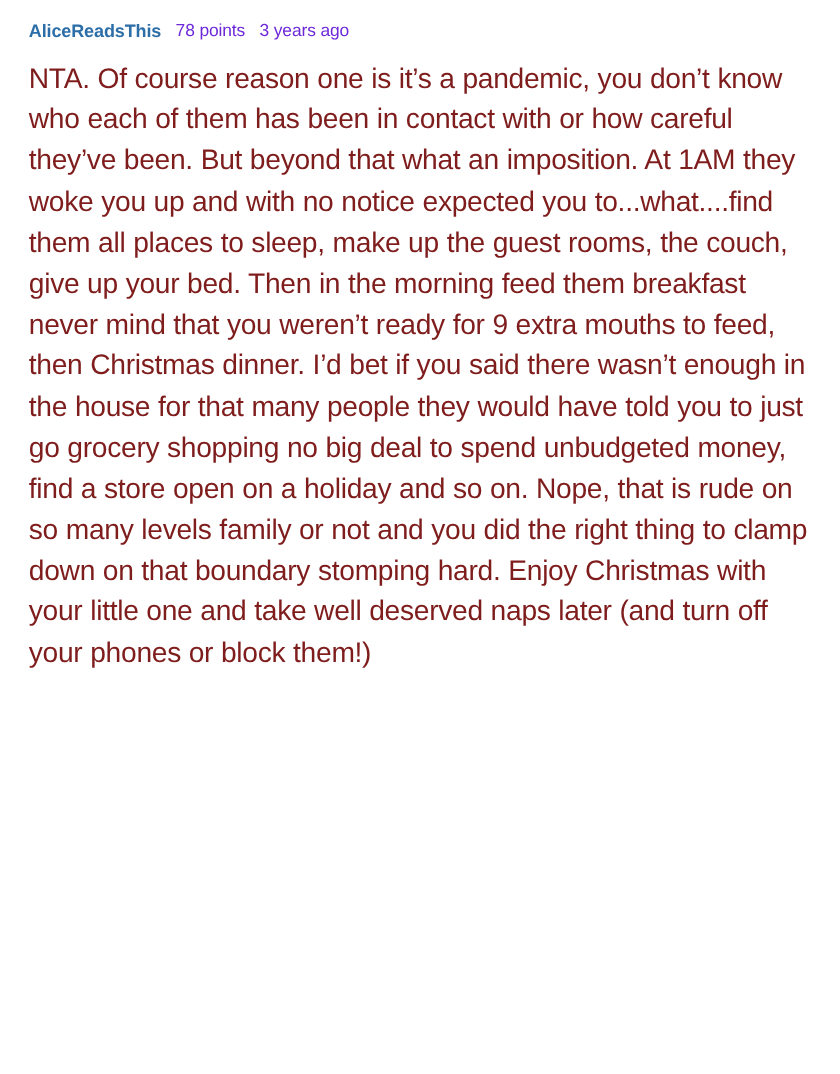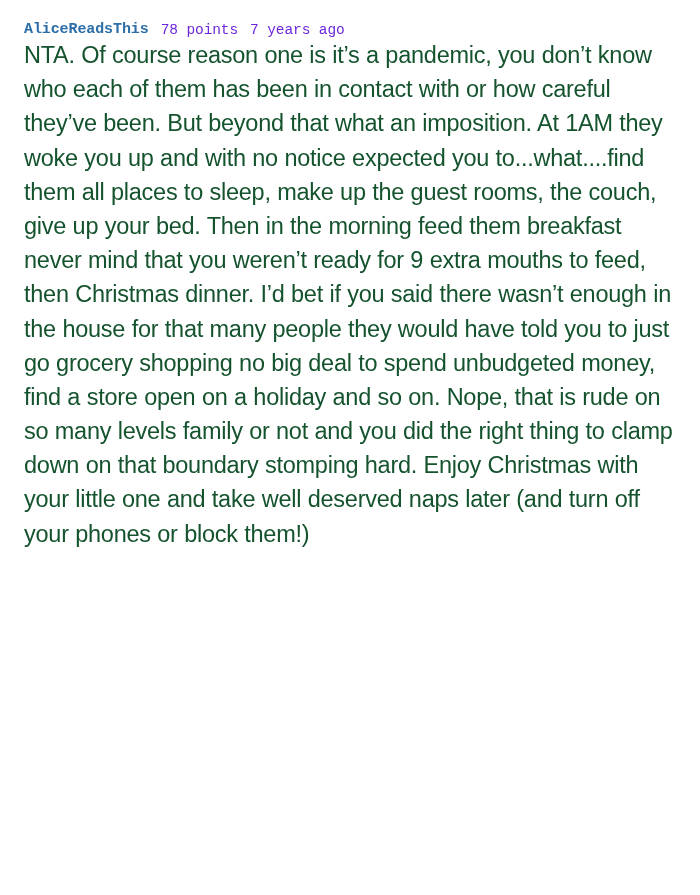--- a/index.html
+++ b/index.html
@@ -16,52 +16,51 @@
   }
   .comment {
     box-sizing: border-box;
     width: 700px;
     height: 895px;
     padding: 18px 22px 0 24px;
     background: #ffffff;
   }
   .comment-header {
     display: flex;
-    align-items: flex-end;
+    align-items: flex-start;
     gap: 12px;
-    margin-bottom: 0;
+    margin-bottom: 10px;
     height: 20px;
-    font-family: Liberation Mono, monospace;
   }
   .author {
     font-size: 15px;
     font-weight: bold;
     color: #2c6ea8;
     letter-spacing: -0.1px;
   }
   .meta {
     font-size: 14.5px;
     color: #6d28d9;
     letter-spacing: -0.1px;
   }
   .comment-body {
     font-size: 23.5px;
     line-height: 1.455;
-    color: #14532d;
+    color: #7f1d1d;
     letter-spacing: -0.25px;
     word-spacing: 0.2px;
     white-space: pre-wrap;
   }
 </style>
 </head>
 <body>
 
 <div class="comment">
 
   <div class="comment-header">
     <span class="author">AliceReadsThis</span>
     <span class="meta">78 points</span>
-    <span class="meta">7 years ago</span>
+    <span class="meta">3 years ago</span>
   </div>
 
   <div class="comment-body">NTA. Of course reason one is it’s a pandemic, you don’t know who each of them has been in contact with or how careful they’ve been. But beyond that what an imposition. At 1AM they woke you up and with no notice expected you to...what....find them all places to sleep, make up the guest rooms, the couch, give up your bed. Then in the morning feed them breakfast never mind that you weren’t ready for 9 extra mouths to feed, then Christmas dinner. I’d bet if you said there wasn’t enough in the house for that many people they would have told you to just go grocery shopping no big deal to spend unbudgeted money, find a store open on a holiday and so on. Nope, that is rude on so many levels family or not and you did the right thing to clamp down on that boundary stomping hard. Enjoy Christmas with your little one and take well deserved naps later (and turn off your phones or block them!)</div>
 
 </div>
 
 </body></html>

